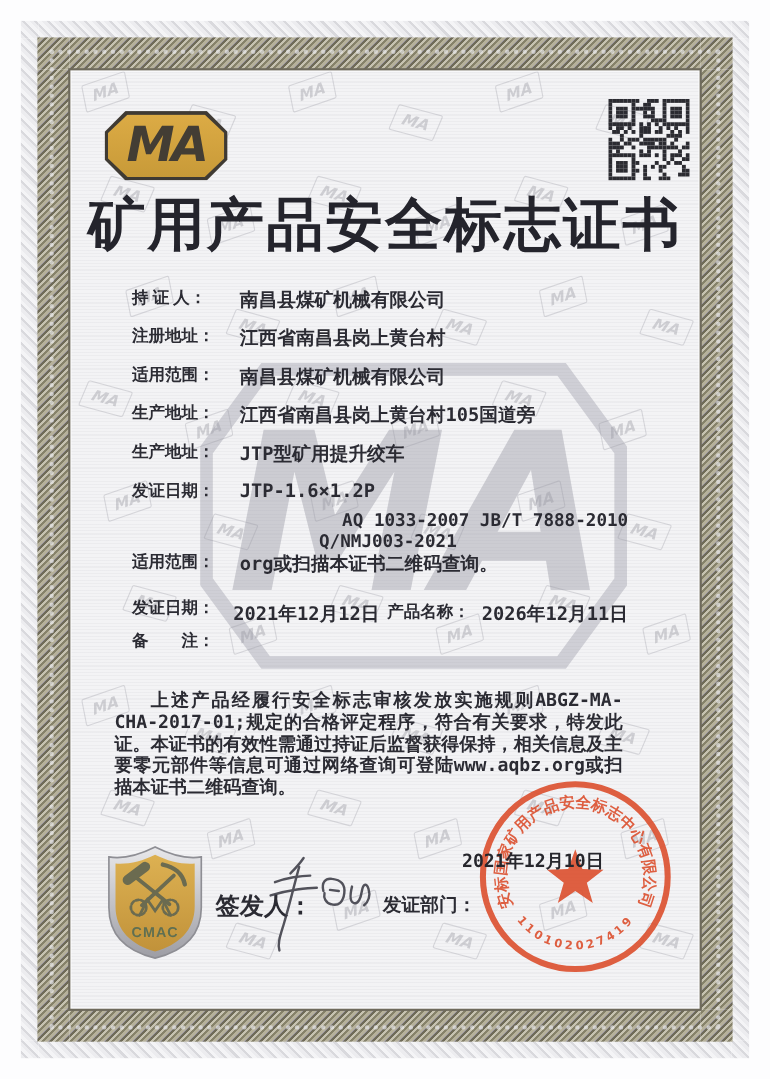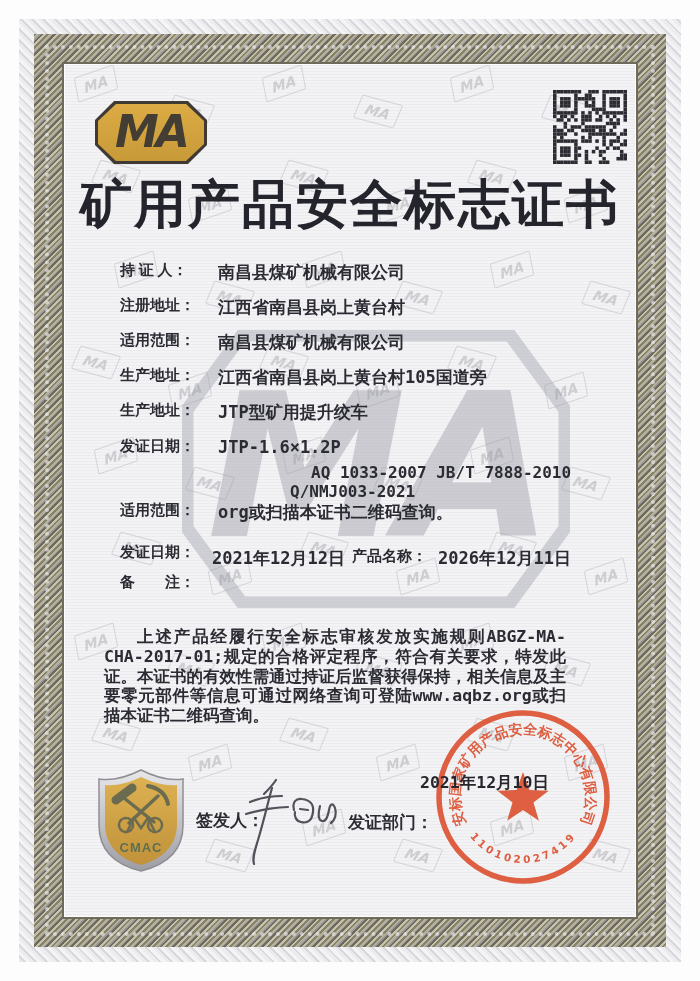--- a/index.html
+++ b/index.html
@@ -43,21 +43,21 @@
   
   .flabel{font-size:15px;font-weight:700;left:120px;}
   .fvalue{font-size:17px;font-weight:700;left:218px;
           font-family:"DejaVu Sans Mono","Liberation Serif",serif;}
   .mono{font-family:"DejaVu Sans Mono","Liberation Serif",serif;font-size:16px;font-weight:700;}
   
   .body-par{position:absolute;left:104px;top:627px;width:462px;font-size:16.5px;line-height:19.8px;
             font-weight:700;text-indent:2em;text-align:justify;white-space:normal;
             font-family:"DejaVu Sans Mono","Liberation Serif",serif;color:#2b2b33;}
   
-  .sig-label{left:196px;top:809px;font-size:17px;font-weight:700;}
+  .sig-label{left:196px;top:809px;font-size:22px;font-weight:700;}
   .dept-label{left:348px;top:811px;font-size:17px;font-weight:700;}
   .stamp-date{left:392px;top:772px;font-size:16.5px;font-weight:600;z-index:6;
               font-family:"DejaVu Sans Mono","Liberation Serif",serif;color:#26262c;margin-left:28px;}
   .seal{left:434px;top:708px;width:178px;height:178px;opacity:.9;z-index:4;}
   .cmac{left:96px;top:768px;width:90px;height:106px;}
   .signature{left:238px;top:776px;width:100px;height:92px;}
   svg{display:block;}
 </style>
 </head>
 <body>

